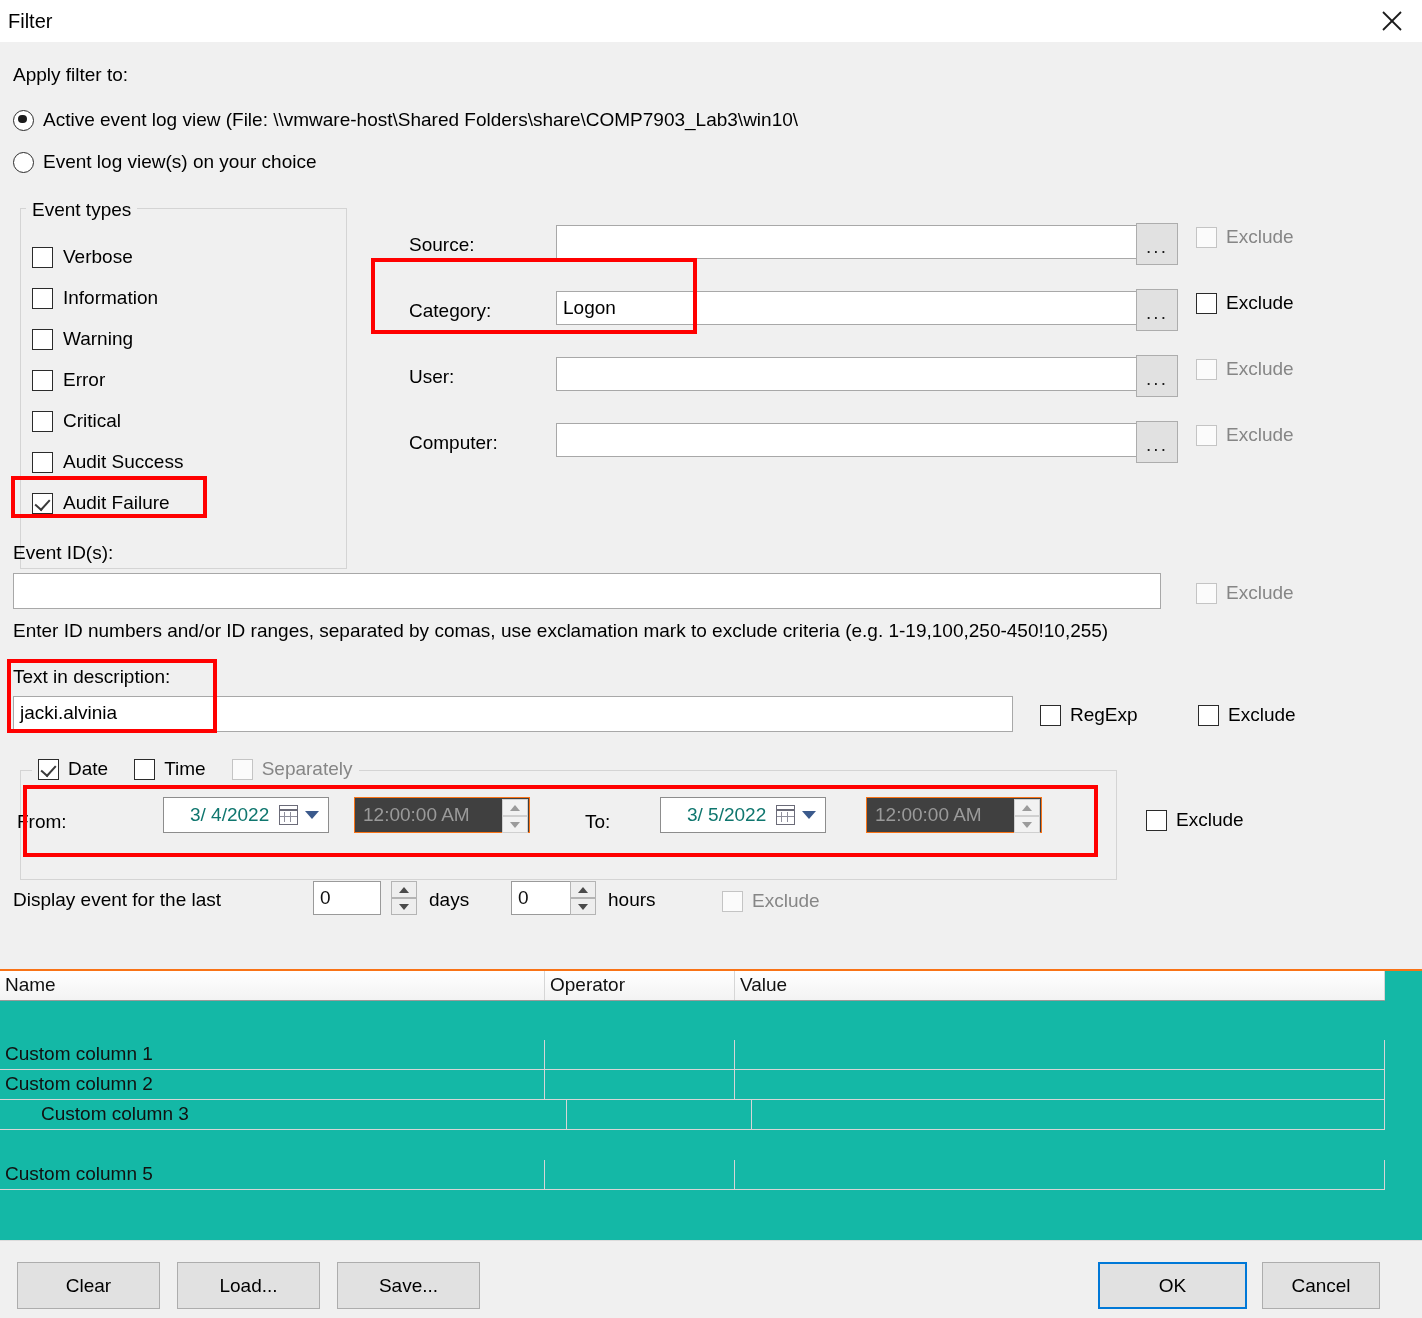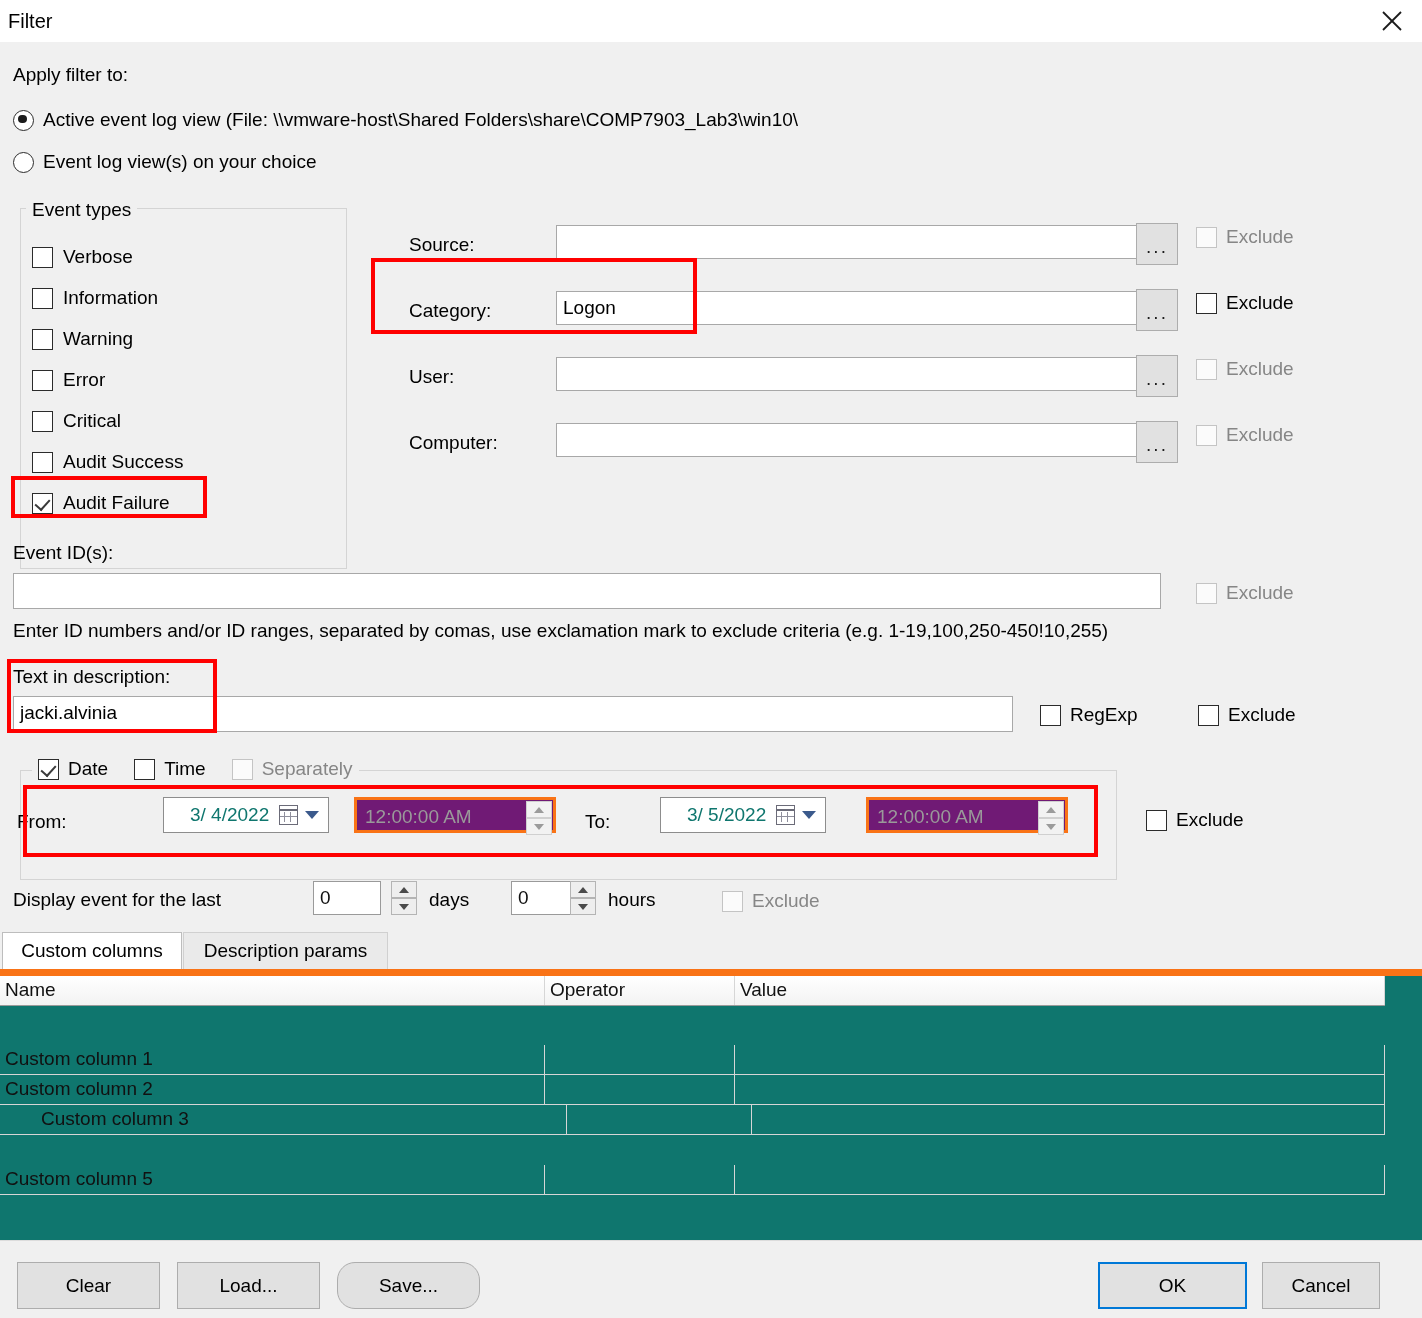--- a/index.html
+++ b/index.html
@@ -205,23 +205,23 @@
   }
   .cal-arrow {
     position: absolute; right: 9px; top: 13px;
     width: 0; height: 0;
     border-left: 7px solid transparent;
     border-right: 7px solid transparent;
     border-top: 8px solid #3b5a8c;
   }
   .timefield {
     position: absolute;
-    width: 202px; height: 36px;
-    border: 3px solid #f97316;
-    background: #701a75;
+    width: 176px; height: 36px;
+    border: 1px solid #f97316;
+    background: #404040;
   }
   .timefield .ttxt {
     position: absolute; left: 8px; top: 6px;
     font-size: 19px; color: #9a9a9a;
   }
   .spin {
     position: absolute; right: 1px; top: 1px;
     width: 26px; height: 34px;
     display: flex; flex-direction: column;
   }
@@ -290,22 +290,22 @@
     border: 1px solid #d0d0d0; border-bottom: none;
     cursor: pointer;
   }
   .tab.active { background: #ffffff; border-color: #bdbdbd; z-index: 2; }
   .tab.inactive { background: #eaeaea; }
 
   
   .table {
     position: absolute; left: 0; top: 927px;
     width: 1422px; height: 300px;
-    background: #0f766e;
-    border-top: 7px solid #f97316;
+    background: #14b8a6;
+    border-top: 2px solid #f97316;
     text-decoration: underline;
   }
   .thead {
     position: absolute; left: 0; top: 0;
     width: 1385px; height: 30px;
     display: flex;
     background: linear-gradient(to bottom, #ffffff 0%, #f3f3f3 100%);
     border-bottom: 1px solid #9a9a9a;
   }
   .th {
@@ -551,28 +551,20 @@
       <div class="up"></div>
       <div class="dn"></div>
     </div>
     <div class="lbl" style="position:absolute; left:608px; top:847px;">hours</div>
 
     <div class="exclude-box" style="left:722px; top:848px;">
       <span class="cb dis"></span>
       <span class="lbl dim">Exclude</span>
     </div>
 
-    <div class="tabstrip">
-      <div class="tab active" style="left:2px; width:180px;">
-        <span>Custom columns</span>
-      </div>
-      <div class="tab inactive" style="left:183px; width:205px;">
-        <span>Description params</span>
-      </div>
-    </div>
 
     <div class="table">
       <div class="thead">
         <div class="th col-name">Name</div>
         <div class="th col-op">Operator</div>
         <div class="th col-val">Value</div>
       </div>
 
       <div class="trow" style="top:31px;">
         <div class="td col-name">Custom column 1</div>
@@ -596,21 +588,21 @@
       </div>
     </div>
 
     <div class="footer">
       <div class="btn" style="left:17px; width:143px;">
         <span>Clear</span>
       </div>
       <div class="btn" style="left:177px; width:143px;">
         <span>Load...</span>
       </div>
-      <div class="btn" style="left:337px; width:143px;border-radius:18px;">
+      <div class="btn" style="left:337px; width:143px;">
         <span>Save...</span>
       </div>
       <div class="btn focus" style="left:1098px; width:149px;">
         <span>OK</span>
       </div>
       <div class="btn" style="left:1262px; width:118px;">
         <span>Cancel</span>
       </div>
     </div>
 

